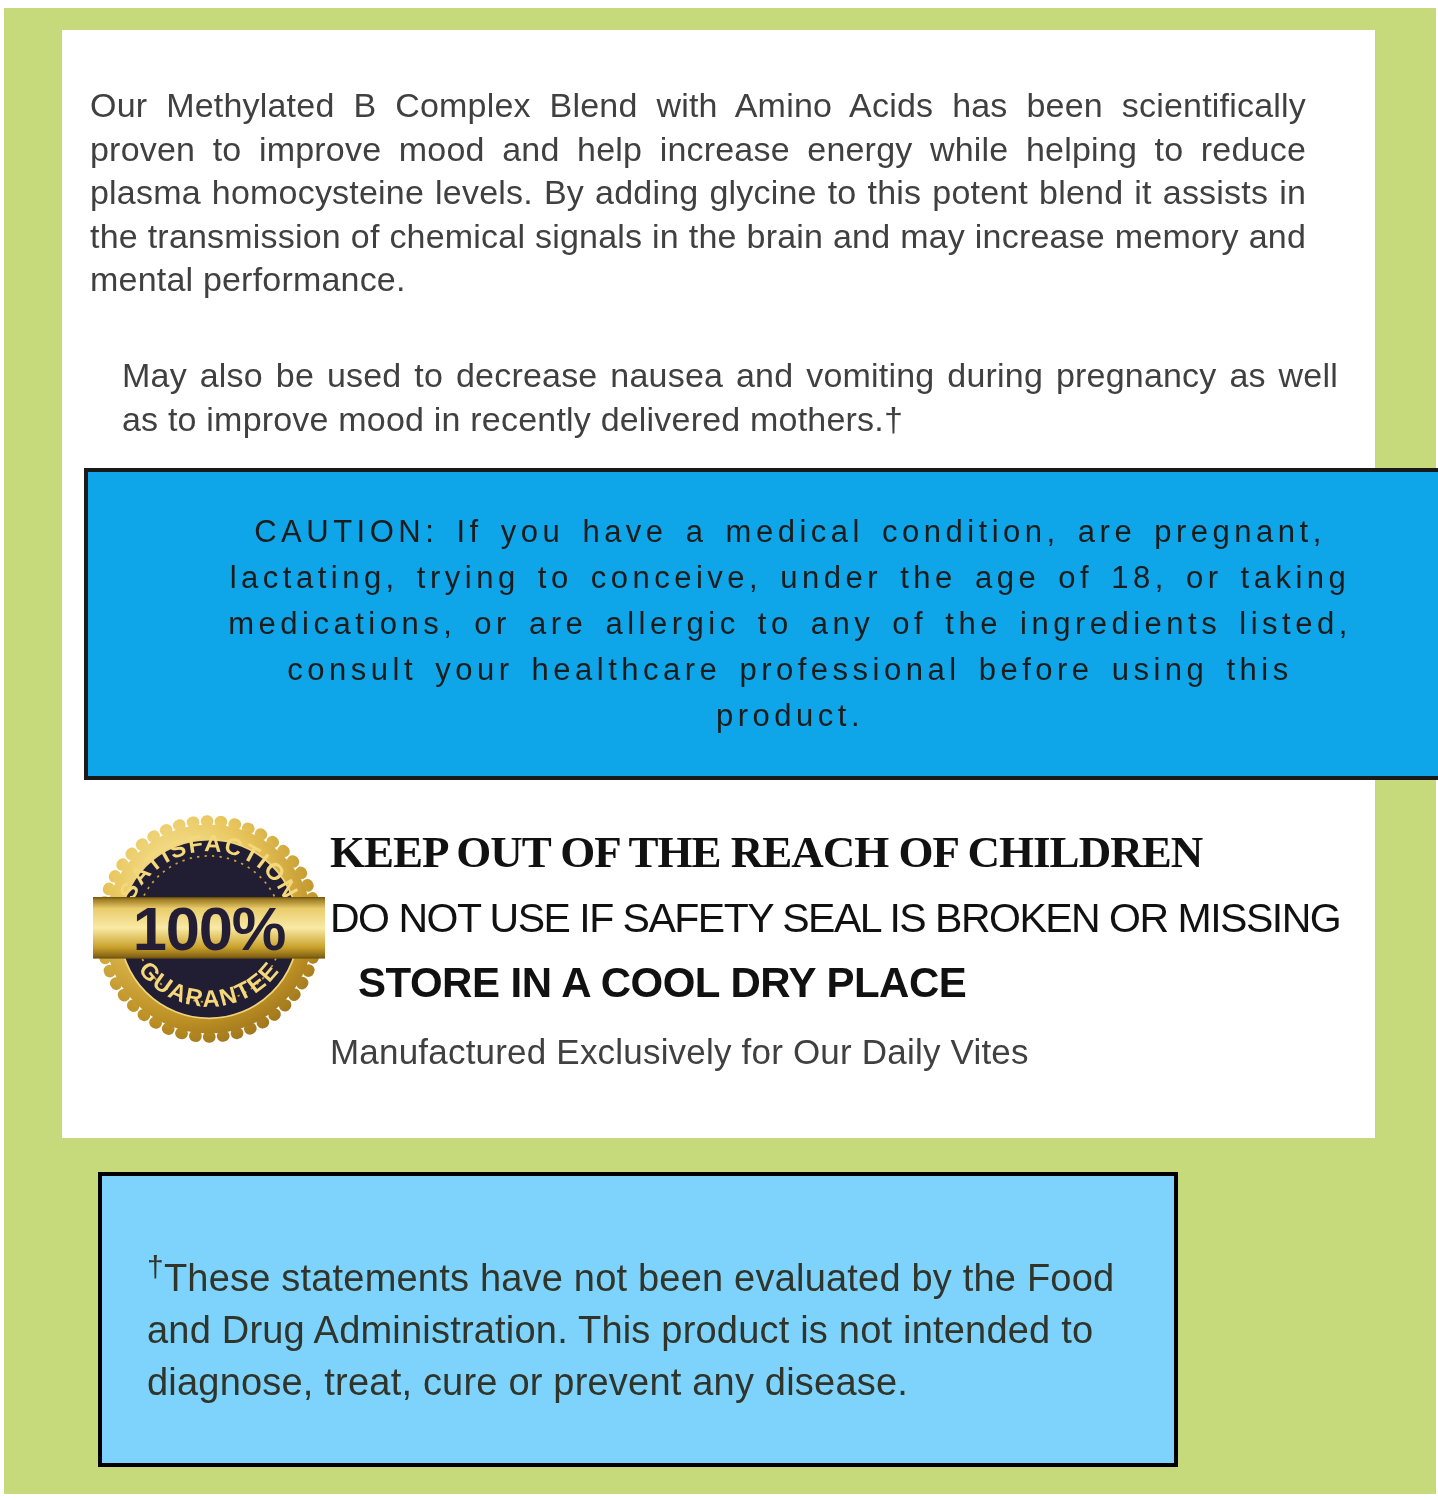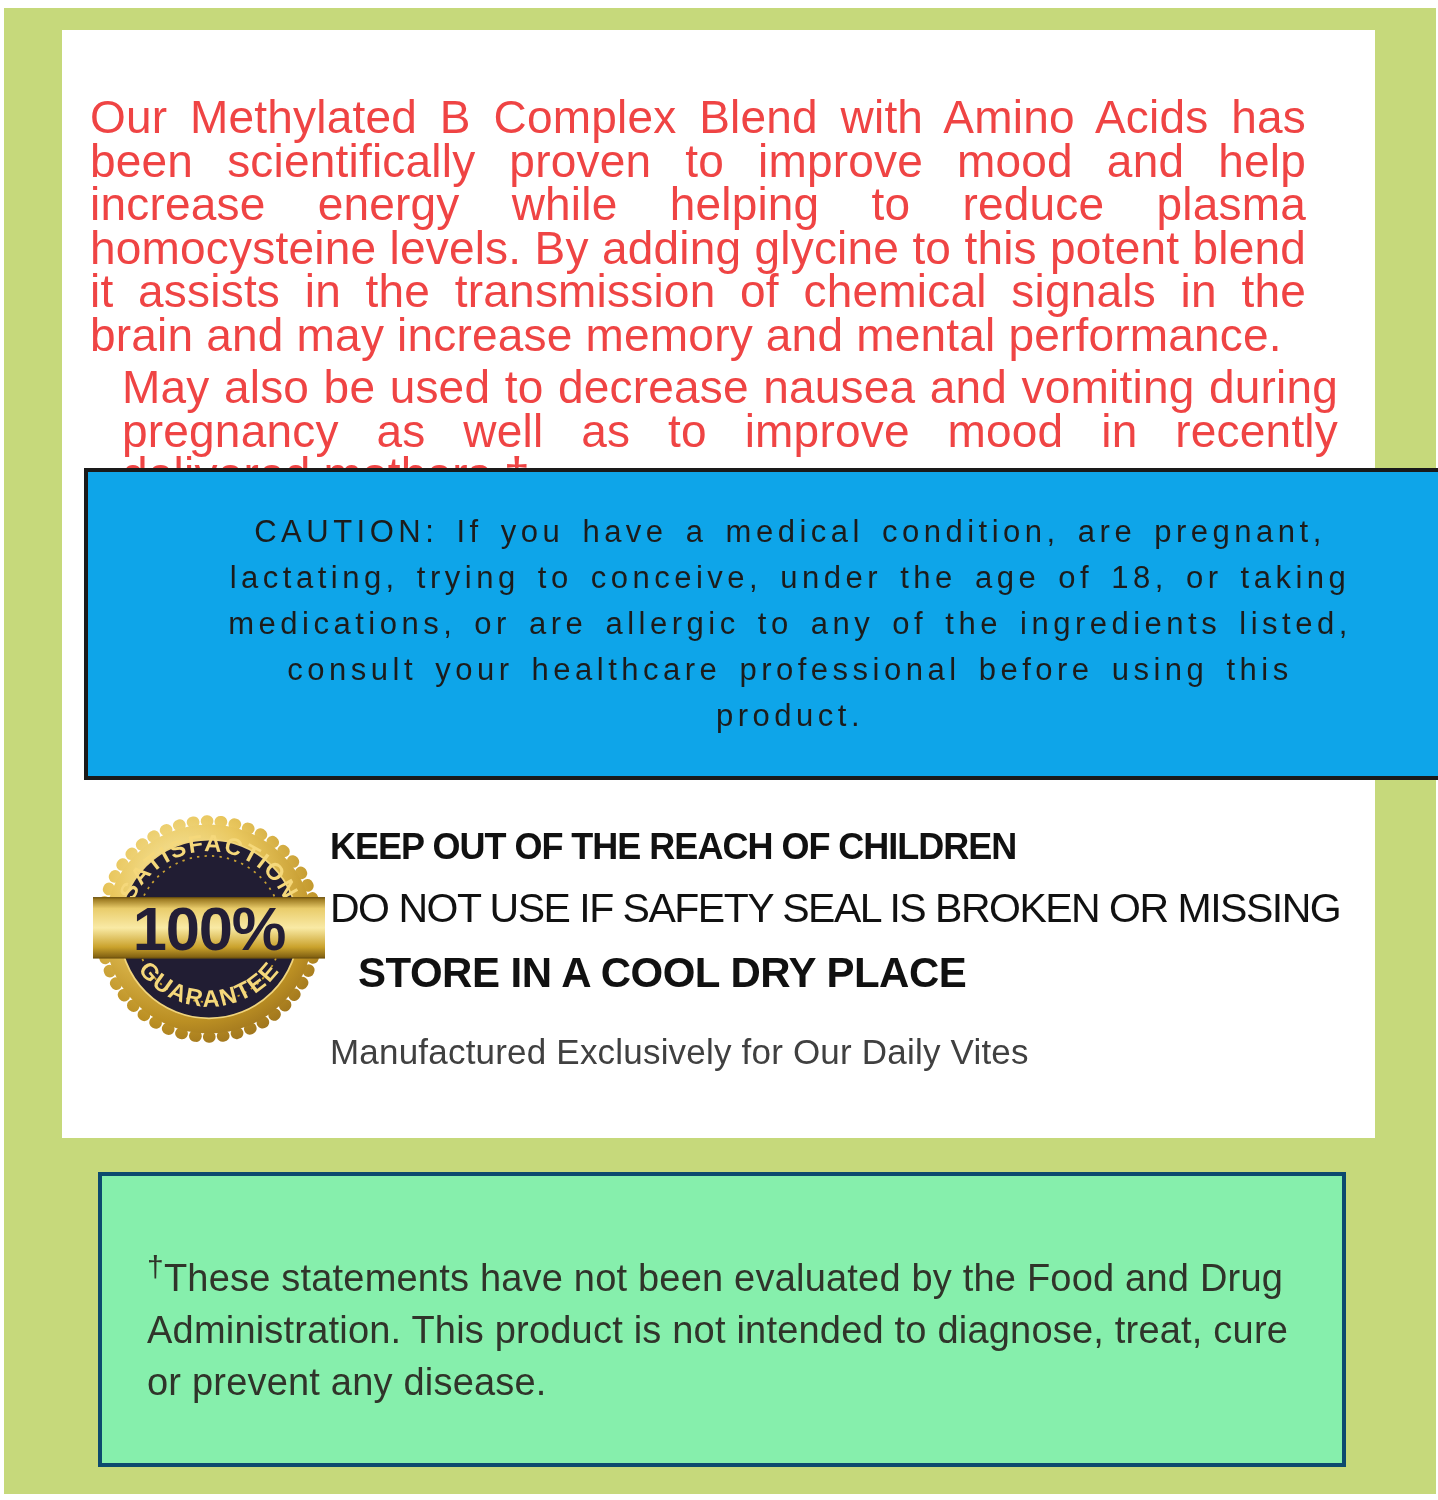--- a/index.html
+++ b/index.html
@@ -19,24 +19,24 @@
   .white-panel {
     position: absolute;
     left: 62px; top: 30px;
     width: 1313px; height: 1108px;
     background: #ffffff;
   }
   .desc {
     position: absolute;
     left: 90px;
     width: 1216px;
-    font-size: 46px;
+    font-size: 34px;
     line-height: 43.5px;
     font-weight: 400;
-    color: #ef4444;
+    color: #404040;
     text-align: justify;
     letter-spacing: 0.2px;
   }
   .desc-1 { top: 50px; }
   .desc-2 { top: 320px; margin-left: 32px; }
   .caution-box {
     position: absolute;
     left: 84px; top: 468px;
     width: 1412px; height: 312px;
     border: 4px solid #1a1a1a;
@@ -59,22 +59,22 @@
     position: absolute;
     left: 93px; top: 813px;
     width: 232px; height: 232px;
   }
   .warnings {
     position: absolute;
     left: 330px; top: 826px;
     color: #111111;
   }
   .warn-line-1 {
-    font-size: 36px; font-weight: 800;
-    letter-spacing: -1px; white-space: nowrap;
+    font-size: 45px; font-weight: 800;
+    letter-spacing: -1px; white-space: nowrap; font-family: Liberation Serif, serif;
   }
   .warn-line-2 {
     font-size: 41px; font-weight: 400;
     letter-spacing: -1.5px; white-space: nowrap;
     margin-top: 17px;
   }
   .warn-line-3 {
     font-size: 42px; font-weight: 800;
     letter-spacing: -0.5px; white-space: nowrap;
     margin-top: 17px;
@@ -84,23 +84,23 @@
     position: absolute;
     left: 330px; top: 1028px;
     font-size: 35px;
     line-height: 48px;
     color: #404040;
     letter-spacing: 0.2px;
   }
   .disclaimer-box {
     position: absolute;
     left: 98px; top: 1172px;
-    width: 1248px; height: 295px;
-    border: 4px solid #0c4a6e;
-    background: #86efac;
+    width: 1080px; height: 295px;
+    border: 4px solid #000000;
+    background: #7dd3fc;
   }
   .disclaimer-text {
     margin: 76px 42px 0 45px;
     max-width: 1165px;
     font-size: 38px;
     line-height: 52px;
     color: #30342a;
     letter-spacing: 0.2px;
   }
   .disclaimer-text sup {

